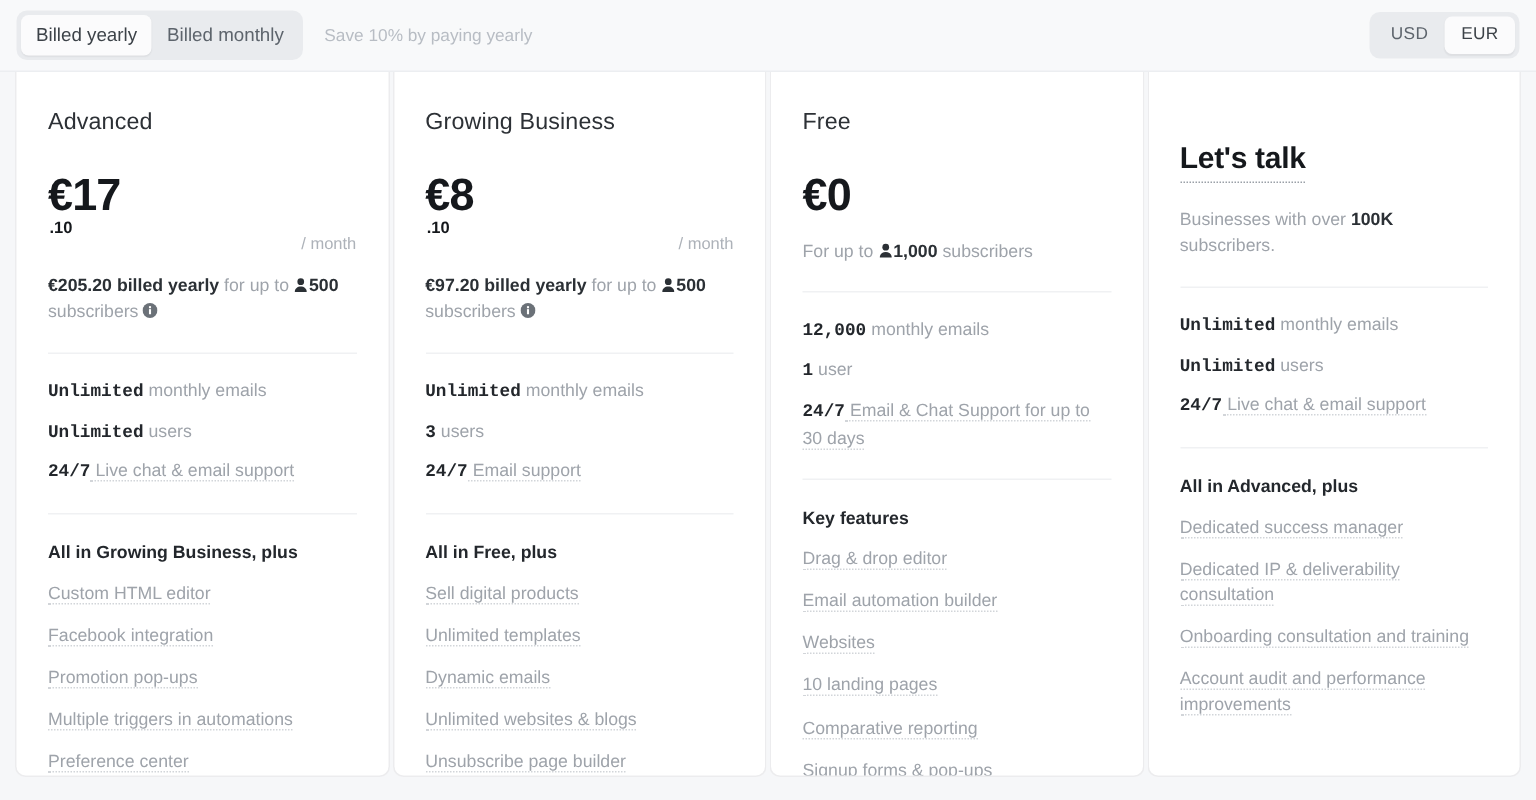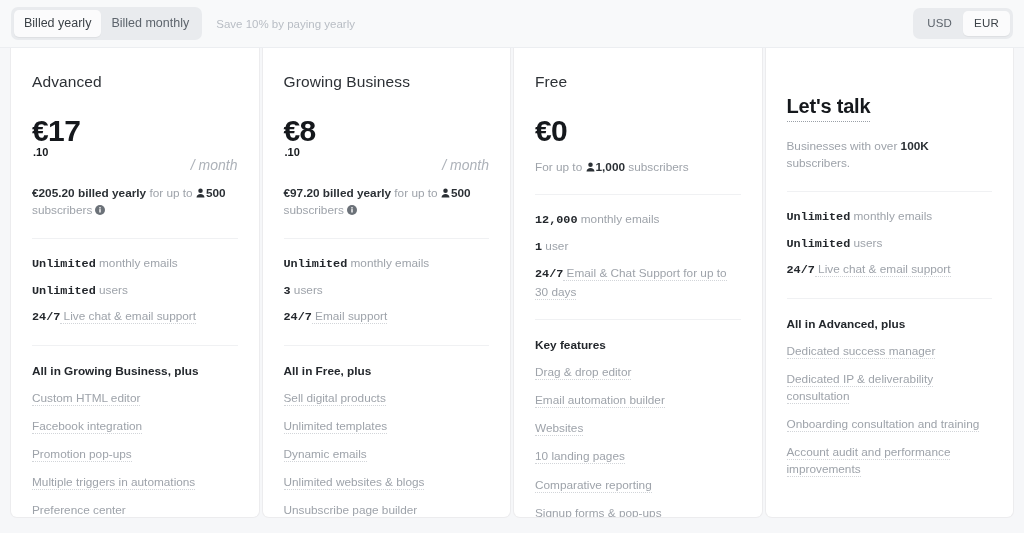--- a/index.html
+++ b/index.html
@@ -105,26 +105,25 @@
   }
   .price-cents {
     font-size: 11px;
     font-weight: 700;
     color: #15181c;
     margin-left: 1px;
     margin-top: 1px;
     line-height: 1;
   }
   .price-period {
-    font-size: 14px;
+    font-size: 11px;
     color: #adb2b9;
     margin-left: 6px;
     align-self: flex-end;
     padding-bottom: 2px;
-    font-style: italic;
   }
   .price-talk {
     font-size: 20px;
     font-weight: 700;
     color: #15181c;
     letter-spacing: -.2px;
     border-bottom: 1.5px dotted #9aa0a7;
     padding-bottom: 3px;
     line-height: 1.15;
     cursor: pointer;

